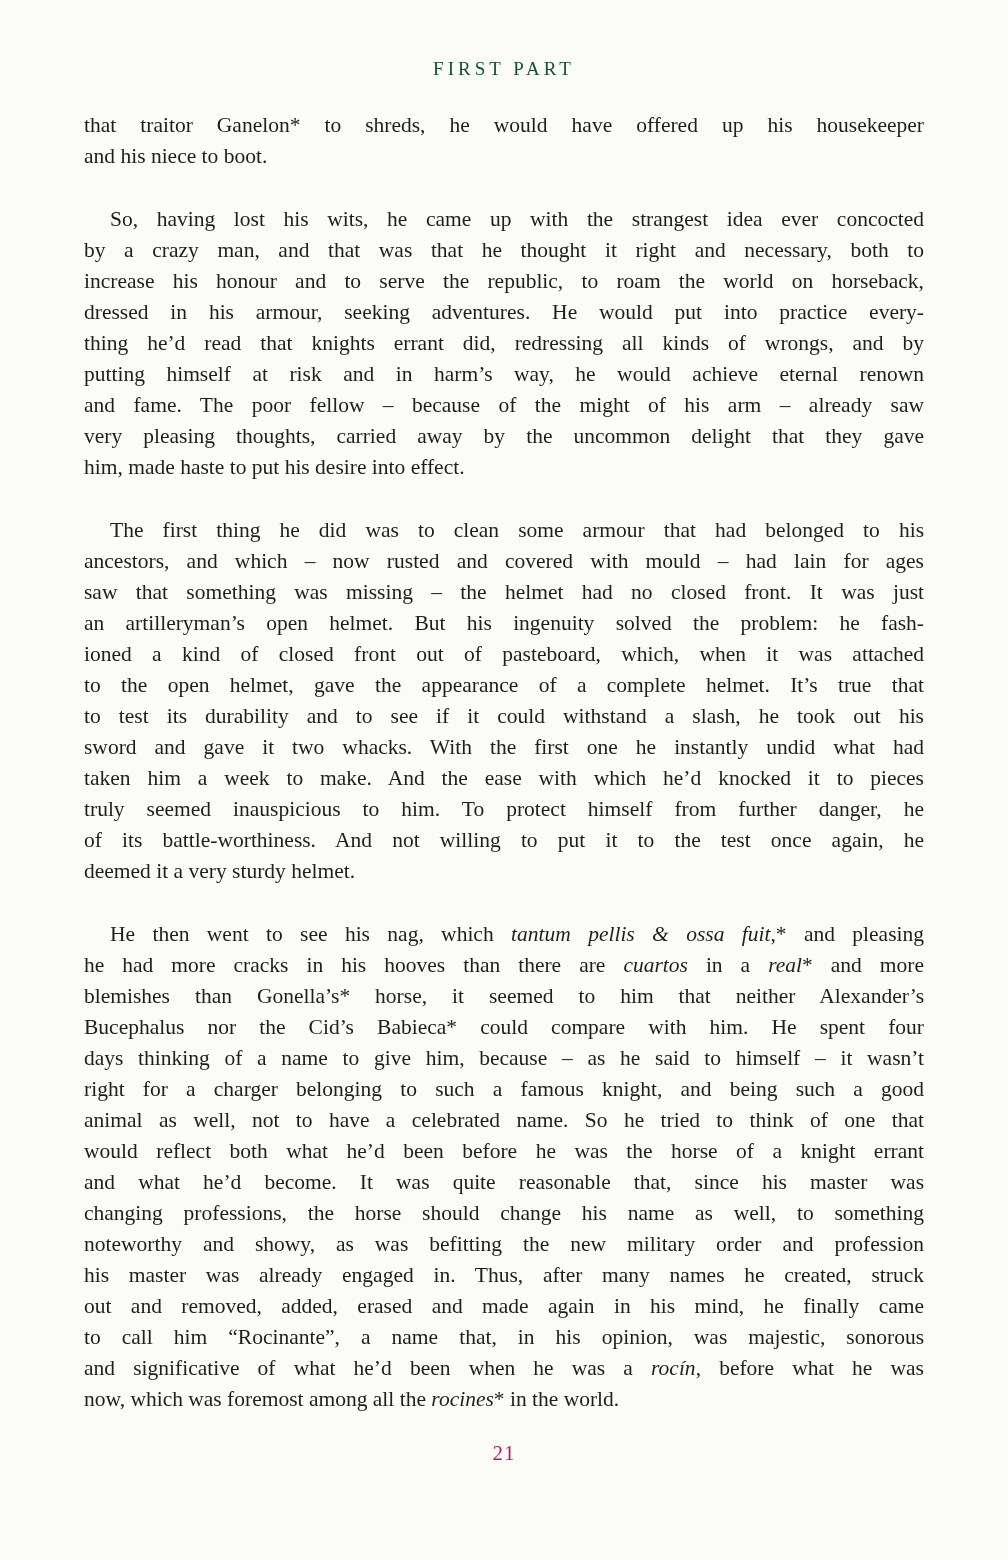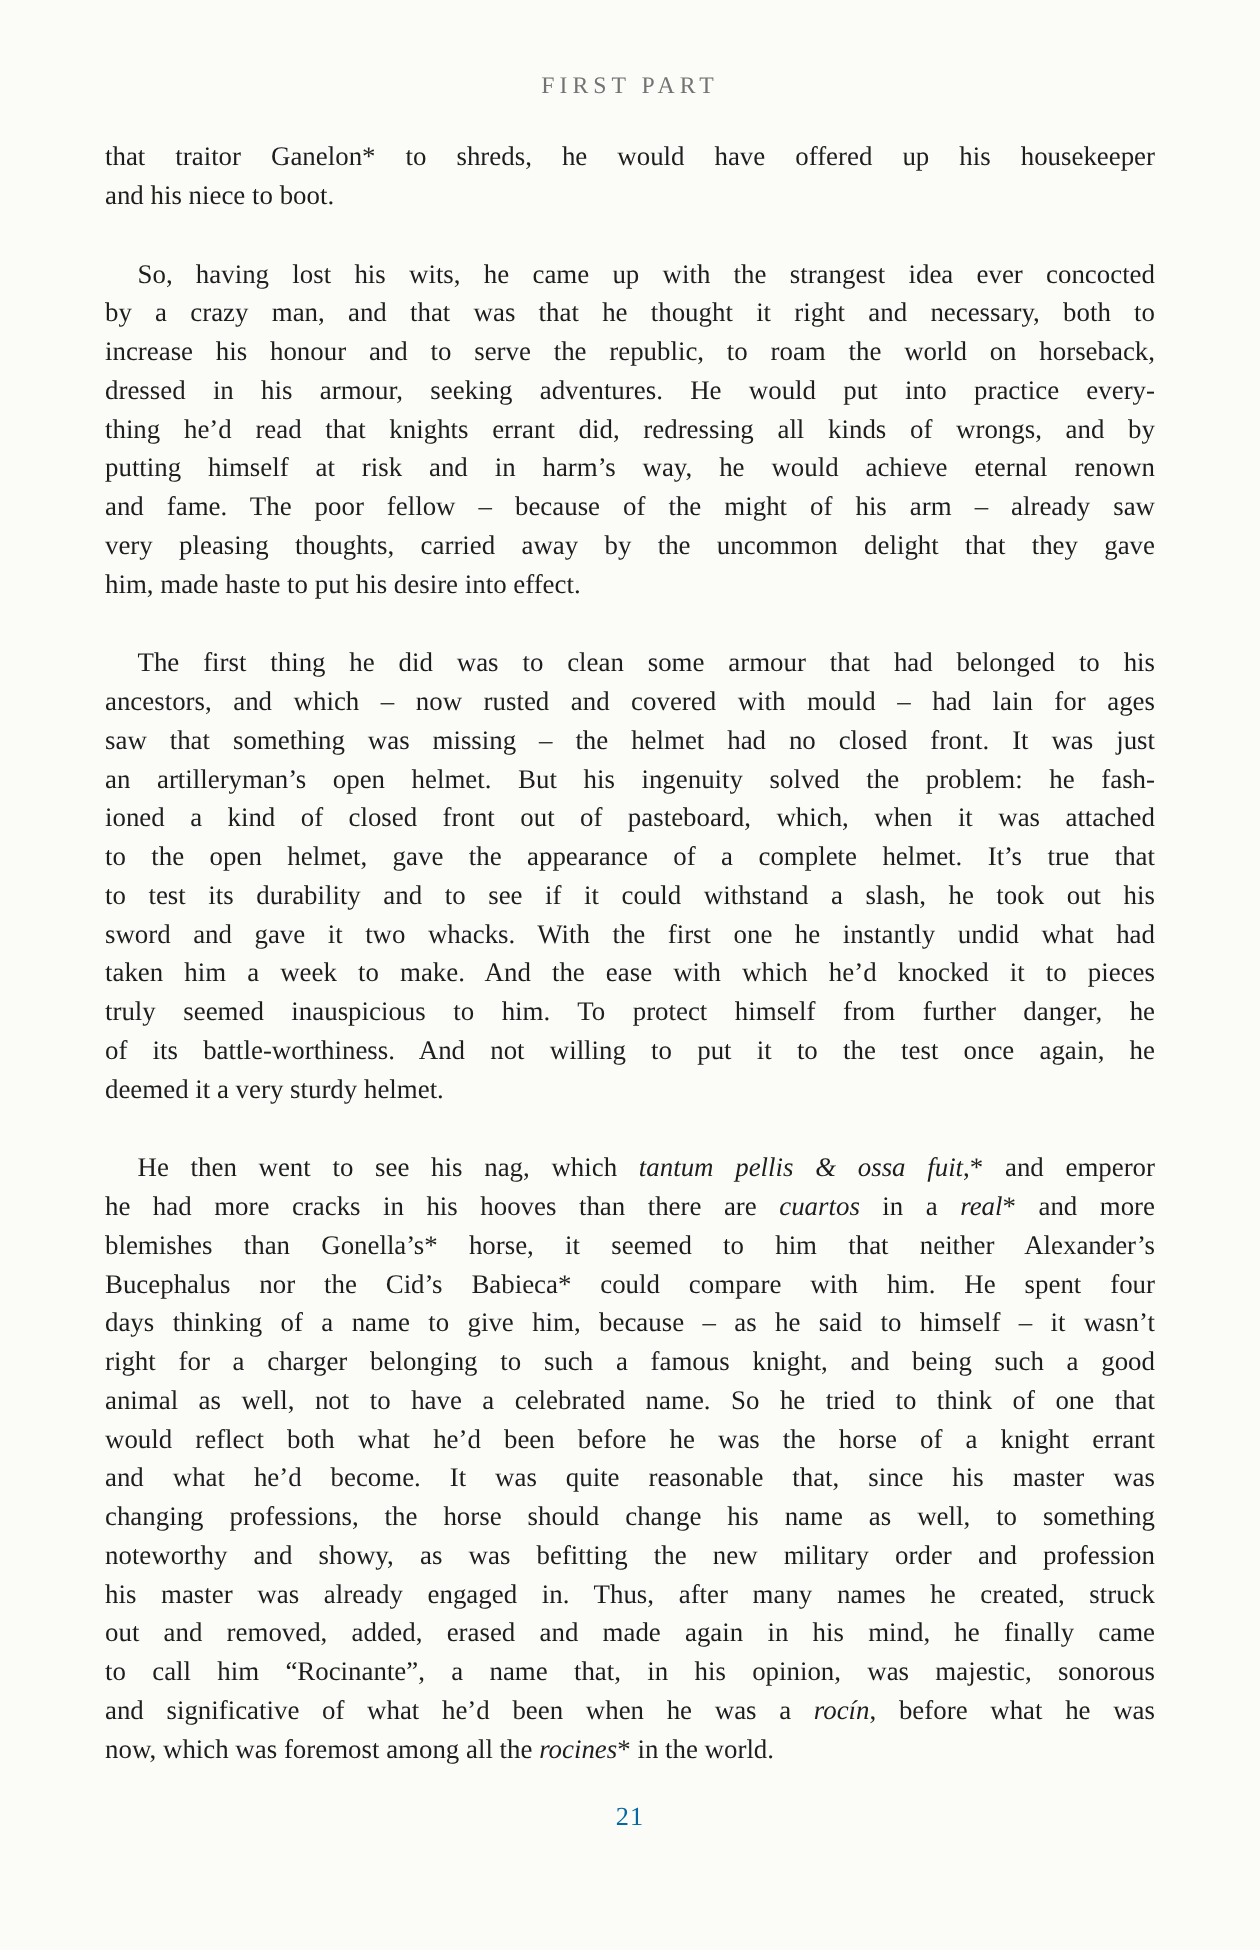--- a/index.html
+++ b/index.html
@@ -14,21 +14,21 @@
     background: #fbfbf8;
     color: #1e1e1e;
     font-family: "Liberation Serif", "DejaVu Serif", serif;
     box-sizing: border-box;
     padding: 58px 84px 0 84px;
   }
   .running-head {
     text-align: center;
     font-size: 19px;
     letter-spacing: 4px;
-    color: #737373;
+    color: #14532d;
     margin-bottom: 30px;
     font-variant: small-caps;
   }
   .body-text {
     font-size: 21.5px;
     line-height: 31px;
     font-family: Liberation Serif, serif;
   }
   .para { margin: 0; }
   .line {
@@ -43,21 +43,21 @@
   .line.first.indented {
     text-indent: 26px;
     margin-top: 32px;
   }
   .it { font-style: italic; }
   .folio {
     text-align: center;
     font-size: 21px;
     margin-top: 26px;
     letter-spacing: 1px;
-    color: #0369a1;
+    color: #be185d;
   }
 </style>
 </head>
 <body>
 
 <div class="page">
   <div class="running-head">FIRST PART</div>
 
   <div class="body-text" id="body-text">
       <div class="para">
@@ -83,21 +83,21 @@
         <div class="line indented"><span>ioned a kind of closed front out of pasteboard, which, when it was attached</span></div>
         <div class="line indented"><span>to the open helmet, gave the appearance of a complete helmet. It’s true that</span></div>
         <div class="line indented"><span>to test its durability and to see if it could withstand a slash, he took out his</span></div>
         <div class="line indented"><span>sword and gave it two whacks. With the first one he instantly undid what had</span></div>
         <div class="line indented"><span>taken him a week to make. And the ease with which he’d knocked it to pieces</span></div>
         <div class="line indented"><span>truly seemed inauspicious to him. To protect himself from further danger, he</span></div>
         <div class="line indented"><span>of its battle-worthiness. And not willing to put it to the test once again, he</span></div>
         <div class="line last indented"><span>deemed it a very sturdy helmet.</span></div>
       </div>
       <div class="para">
-        <div class="line first indented"><span>He then went to see his nag, which </span><span class="it">tantum pellis &amp; ossa fuit</span><span>,* and emperor</span></div>
+        <div class="line first indented"><span>He then went to see his nag, which </span><span class="it">tantum pellis &amp; ossa fuit</span><span>,* and pleasing</span></div>
         <div class="line indented"><span>he had more cracks in his hooves than there are </span><span class="it">cuartos</span><span> in a </span><span class="it">real</span><span>* and more</span></div>
         <div class="line indented"><span>blemishes than Gonella’s* horse, it seemed to him that neither Alexander’s</span></div>
         <div class="line indented"><span>Bucephalus nor the Cid’s Babieca* could compare with him. He spent four</span></div>
         <div class="line indented"><span>days thinking of a name to give him, because – as he said to himself – it wasn’t</span></div>
         <div class="line indented"><span>right for a charger belonging to such a famous knight, and being such a good</span></div>
         <div class="line indented"><span>animal as well, not to have a celebrated name. So he tried to think of one that</span></div>
         <div class="line indented"><span>would reflect both what he’d been before he was the horse of a knight errant</span></div>
         <div class="line indented"><span>and what he’d become. It was quite reasonable that, since his master was</span></div>
         <div class="line indented"><span>changing professions, the horse should change his name as well, to something</span></div>
         <div class="line indented"><span>noteworthy and showy, as was befitting the new military order and profession</span></div>

